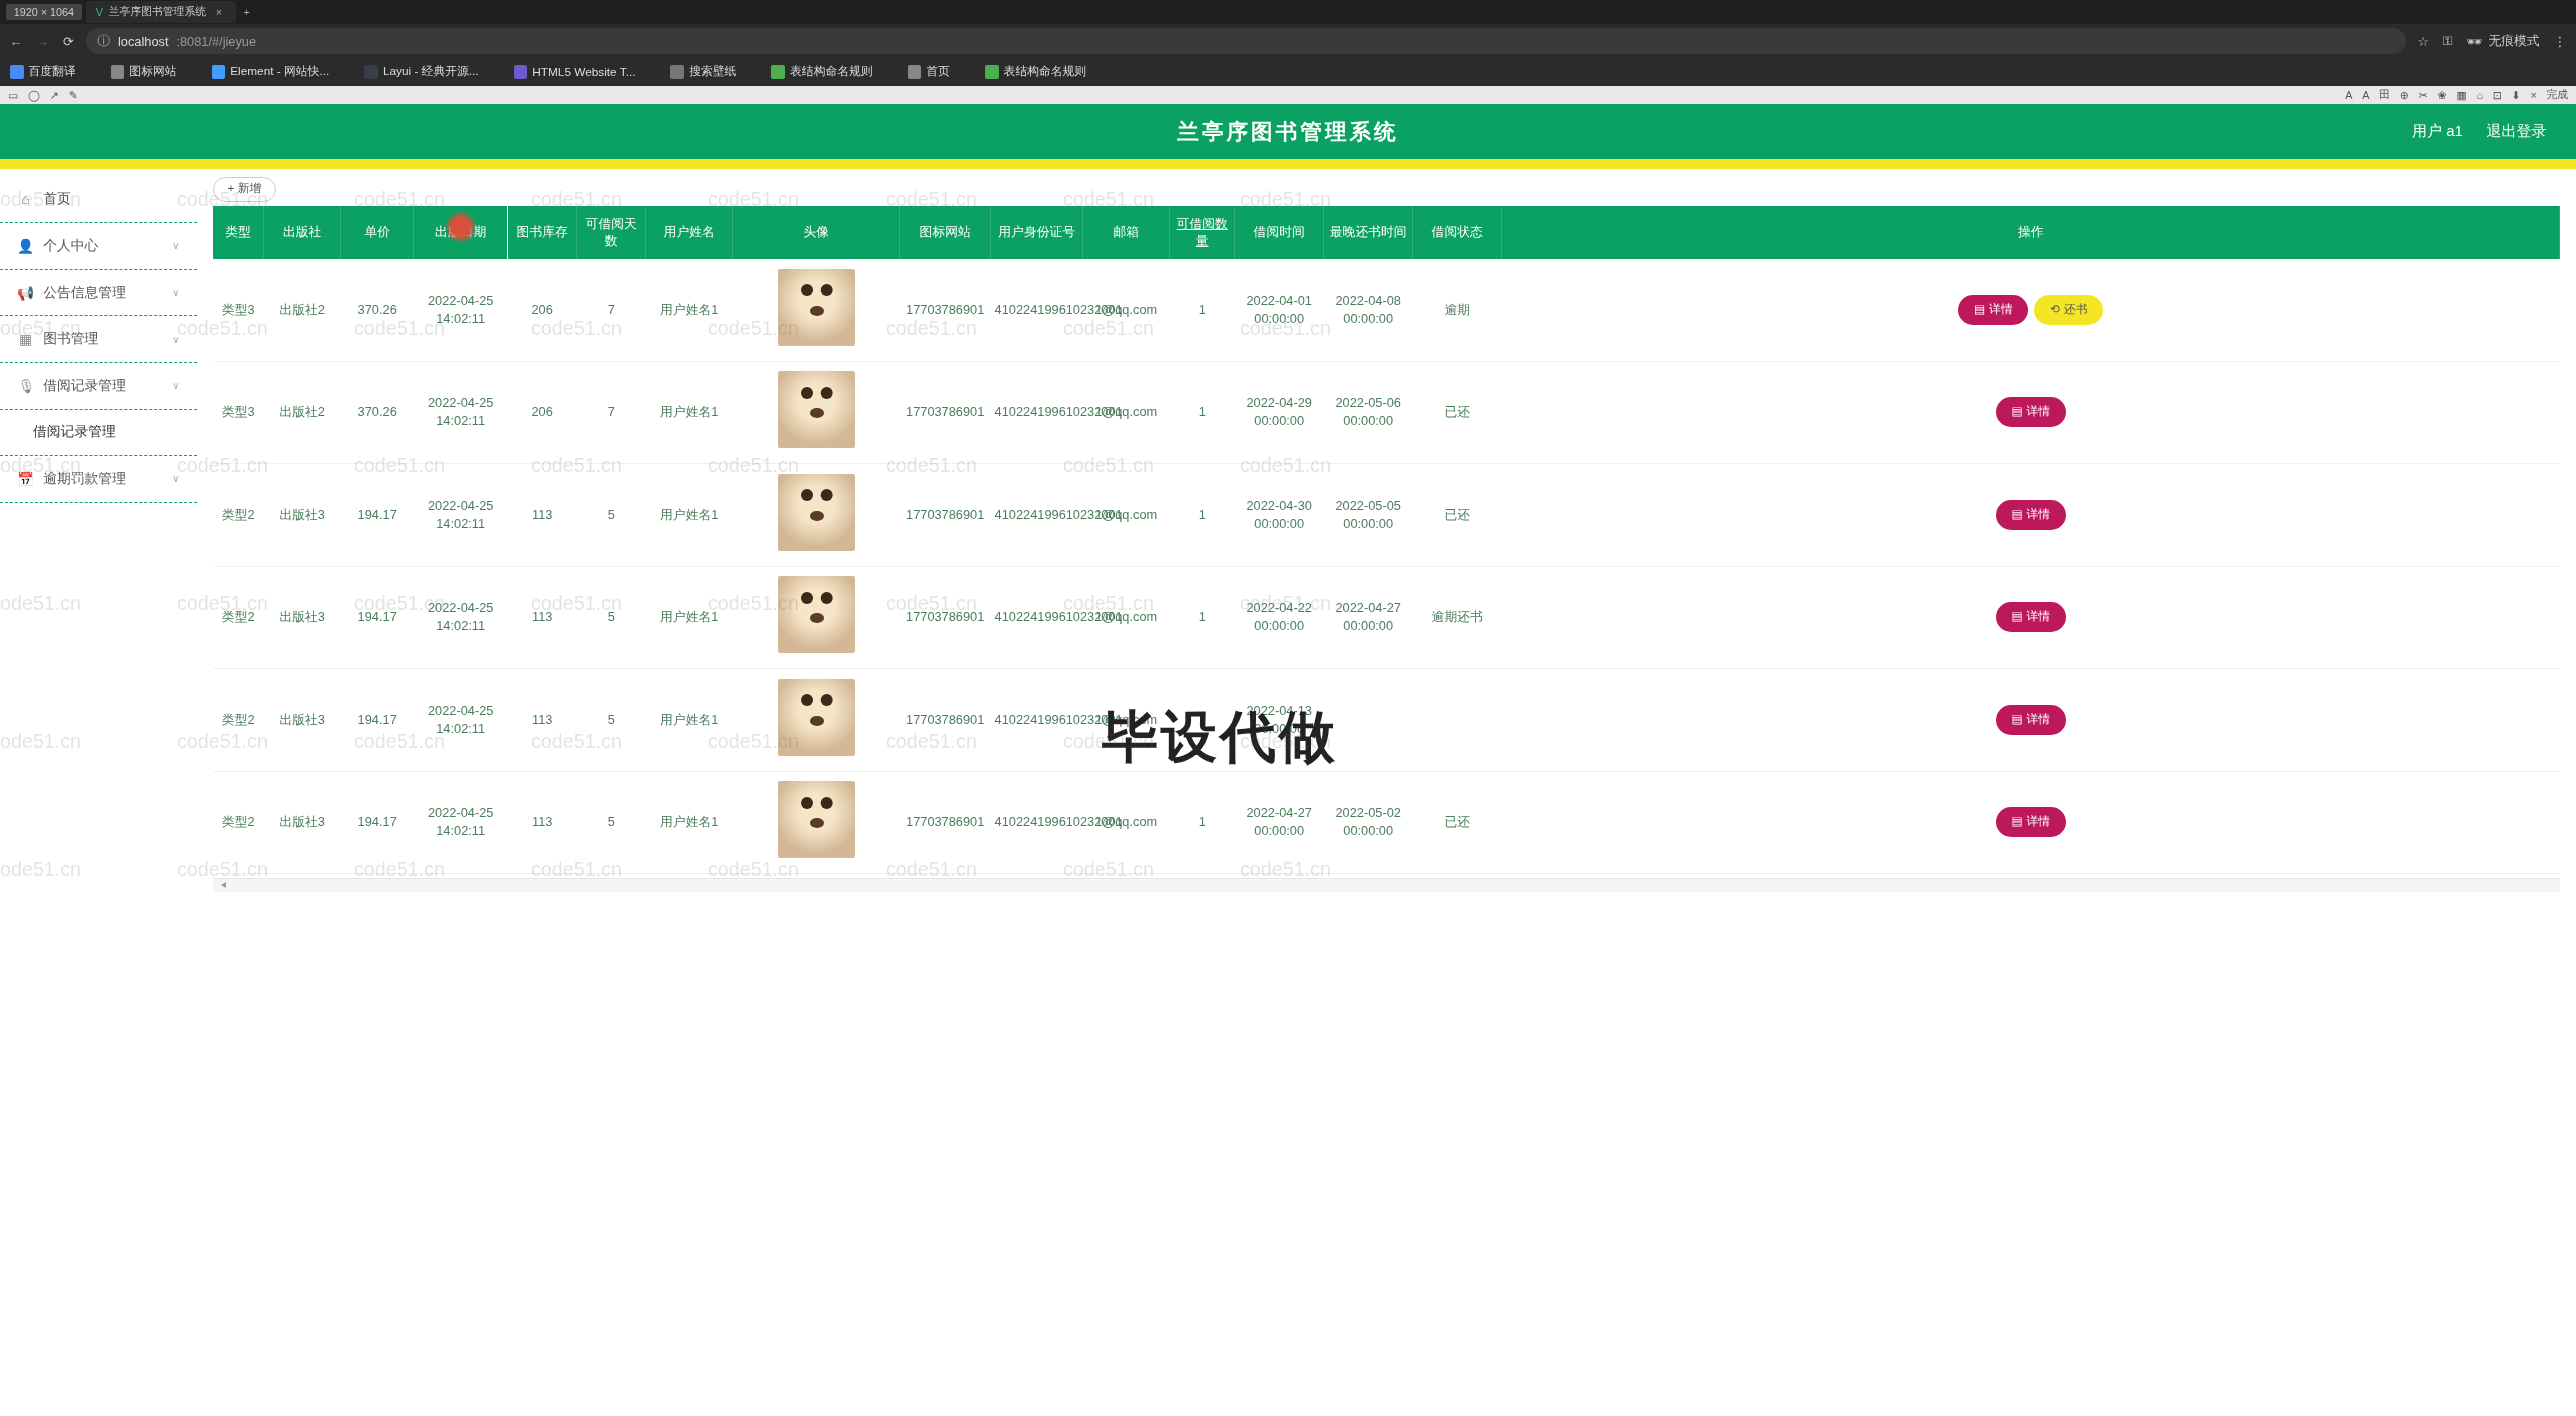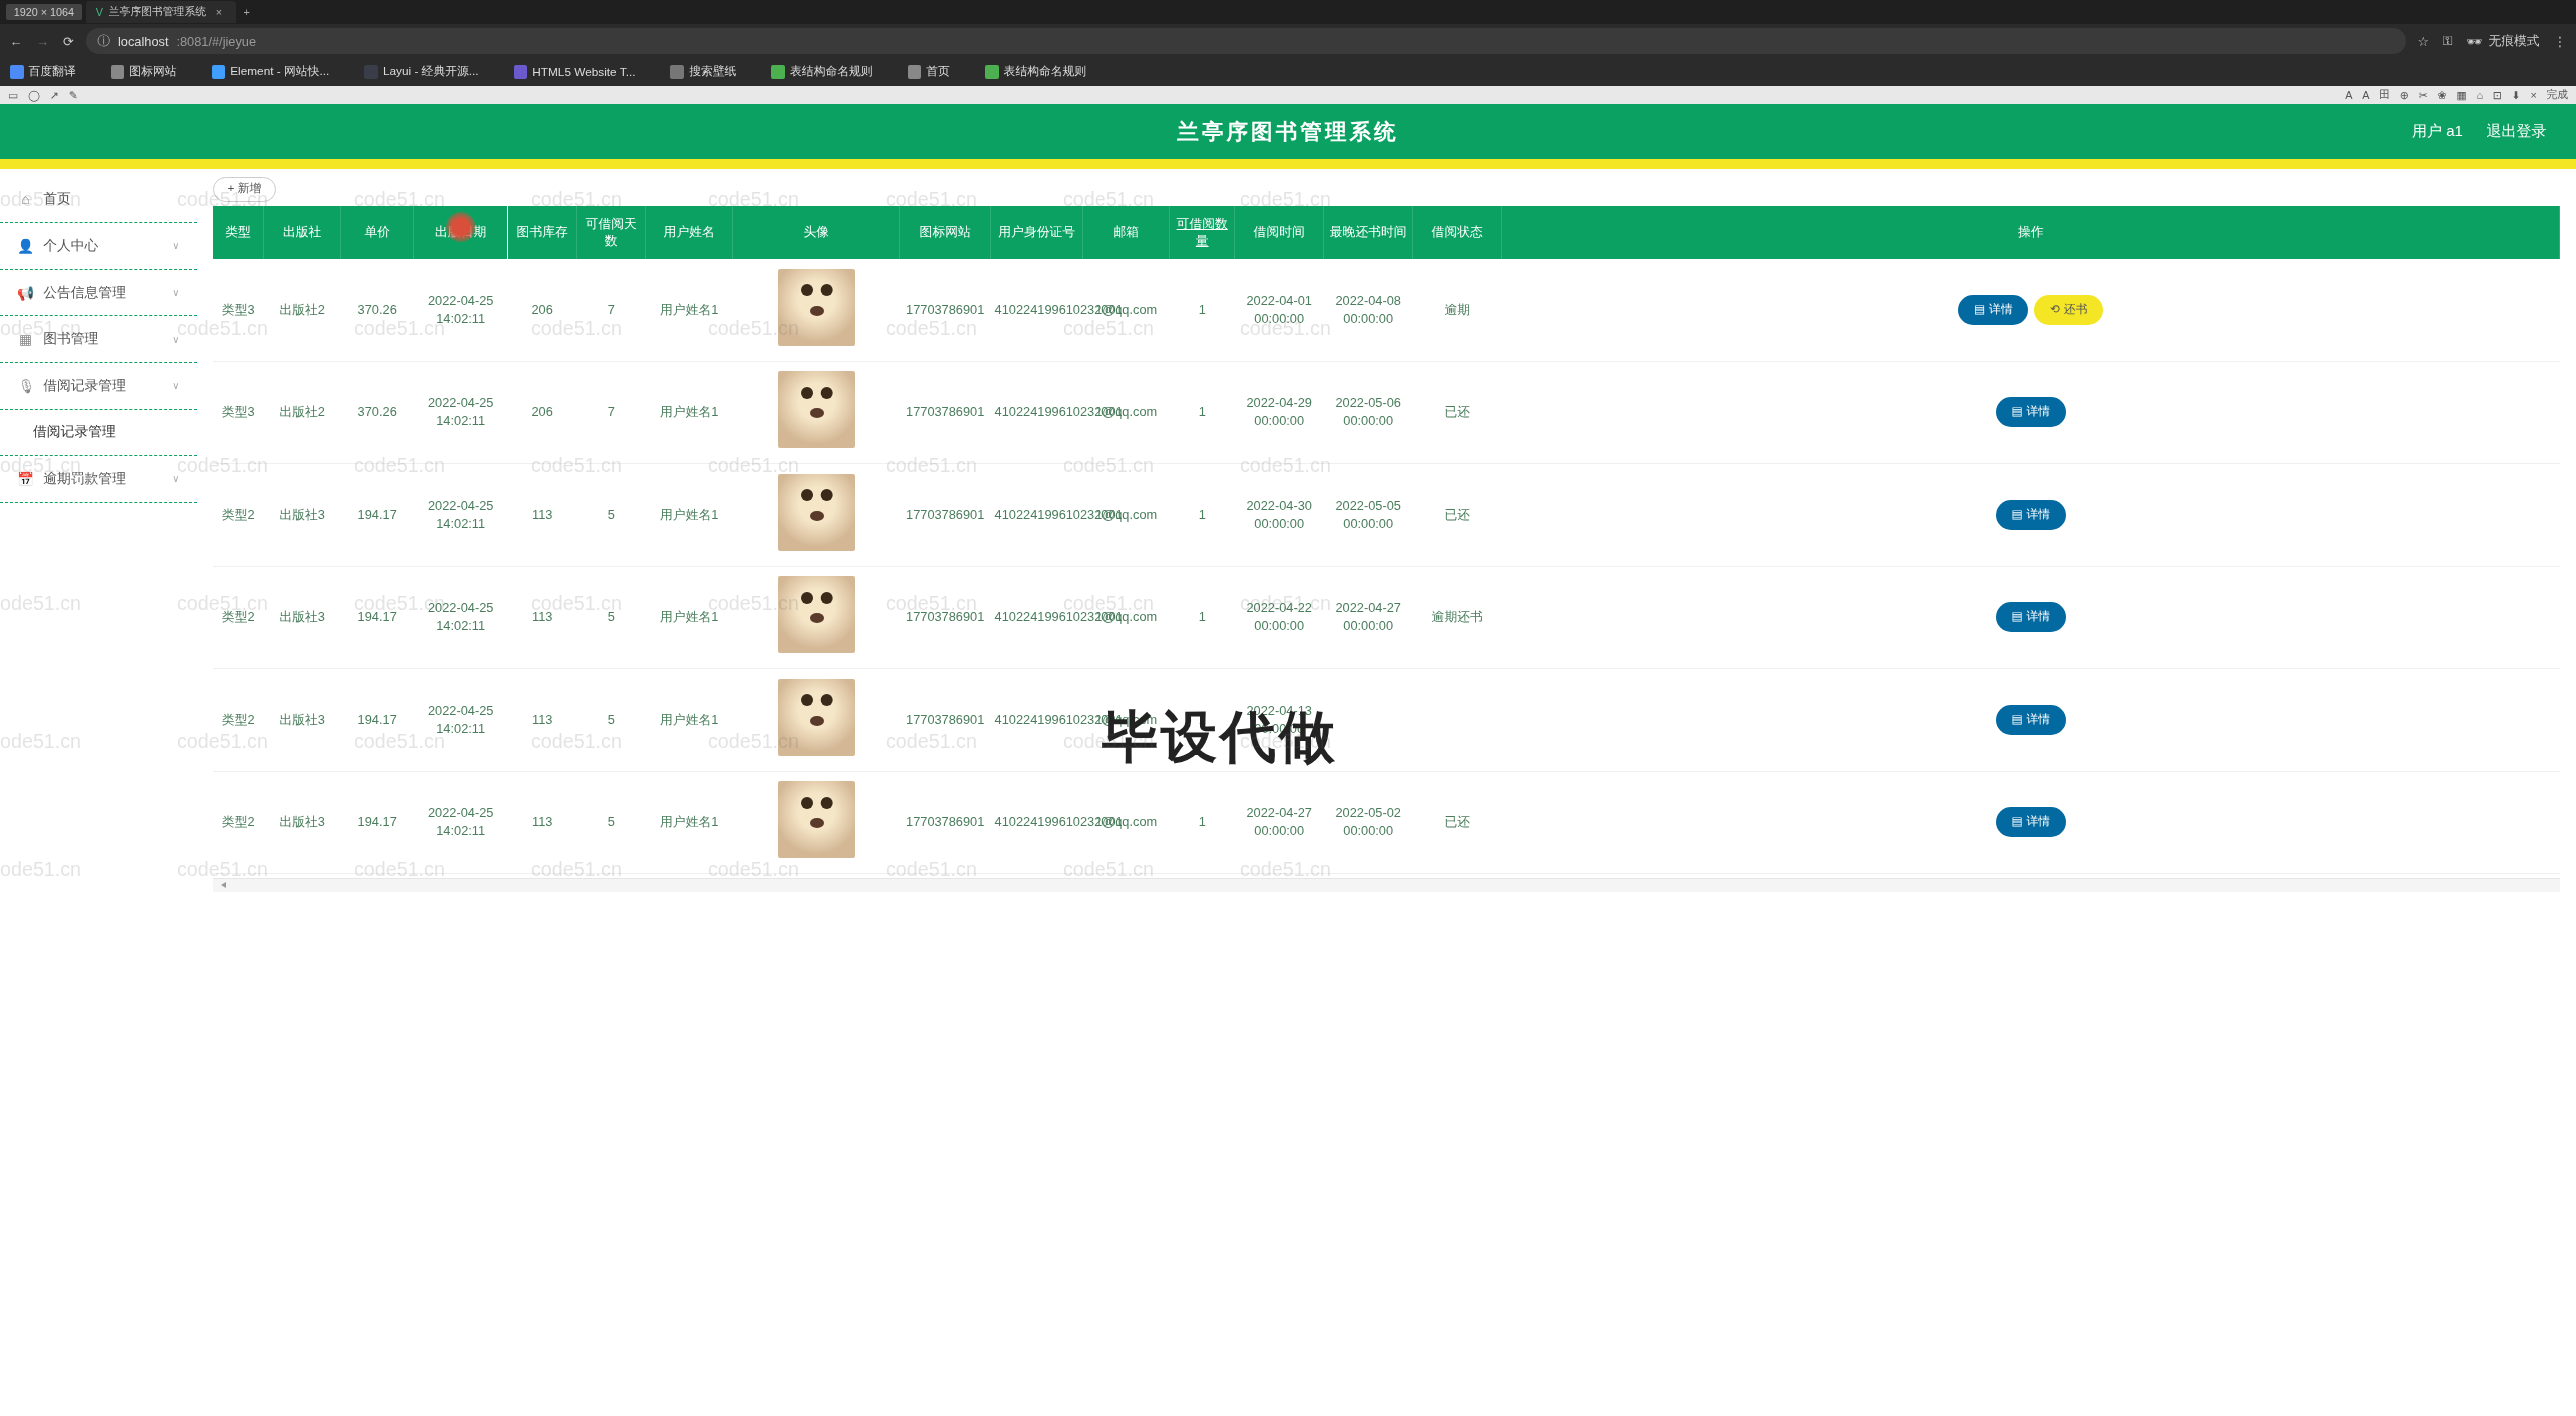--- a/index.html
+++ b/index.html
@@ -73,21 +73,21 @@
 .col-btime { width: 89px; }
 .col-rtime { width: 89px; }
 .col-status { width: 89px; }
 .col-ops { width: auto; }
 
 .avatar-img { width: 77px; height: 77px; display: inline-block; background: radial-gradient(circle at 50% 40%, #f5e6c8 30%, #d4b896 70%); border-radius: 2px; position: relative; }
 .avatar-img::before { content: ""; position: absolute; top: 20%; left: 30%; width: 11.8px; height: 11.8px; background: #3a2a1a; border-radius: 50%; box-shadow: 19.7px 0 #3a2a1a; }
 .avatar-img::after { content: ""; position: absolute; top: 48%; left: 42%; width: 13.8px; height: 9.8px; background: #5a3a2a; border-radius: 50%; }
 
 .btn-pill { display: inline-block; border-radius: 17.7px; padding: 6.9px 15.7px; font-size: 11.8px; cursor: pointer; margin: 0 3px; border: none; }
-.btn-green { background: #0369a1; color: #fff; }
+.btn-green { background: #be185d; color: #fff; }
 .btn-yellow { background: #f5e625; color: #555; }
 .btn-pill .i { margin-right: 3.9px; font-style: normal; }
 
 .th-highlight { position: relative; }
 .th-highlight::before { content: ""; position: absolute; left: 50%; top: 5.9px; transform: translateX(-50%); width: 29.5px; height: 29.5px; background: radial-gradient(circle, #d94f3a 40%, rgba(217,79,58,0.4) 70%, transparent); border-radius: 50%; }
 
 
 .wm-layer { position: absolute; inset: 0; pointer-events: none; z-index: 50; }
 .wm { position: absolute; color: rgba(100,100,100,0.18); font-size: 19.7px; font-weight: 500; }
 .wm-red { position: absolute; color: #d94433; font-size: 29.5px; font-weight: 500; }

